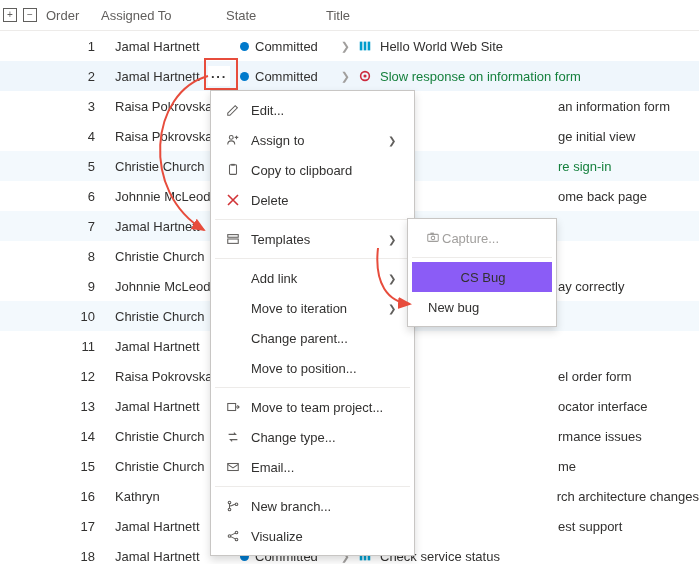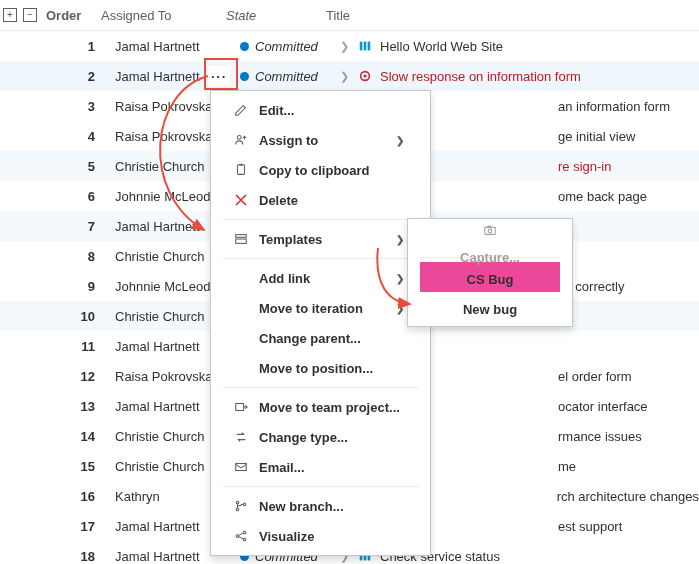--- a/index.html
+++ b/index.html
@@ -37,60 +37,59 @@
   .col-ctrl {
     width: 20px;
     display: flex;
     justify-content: center;
     align-items: center;
   }
   .col-order {
     width: 55px;
     text-align: right;
     padding-right: 20px;
-    font-weight: bold;
   }
   .col-assigned {
     width: 125px;
     white-space: nowrap;
     overflow: hidden;
   }
   .col-state {
     width: 100px;
     display: flex;
     align-items: center;
     gap: 6px;
-    font-style: italic;
   }
   .col-title {
     flex: 1;
     display: flex;
     align-items: center;
     gap: 8px;
     white-space: nowrap;
     overflow: hidden;
+    text-align: right;
   }
   .state-dot {
     width: 9px;
     height: 9px;
     border-radius: 50%;
     background: #007acc;
     flex-shrink: 0;
   }
   .chev {
     width: 10px;
     color: #a19f9d;
     font-size: 11px;
   }
   .wi-icon {
     width: 14px;
     height: 14px;
     flex-shrink: 0;
   }
-  .link { color: #b91c1c; }
+  .link { color: #15803d; }
   .more-btn {
     width: 22px;
     height: 20px;
     display: flex;
     align-items: center;
     justify-content: center;
     font-weight: bold;
     letter-spacing: 1px;
     font-size: 13px;
     color: #323130;
@@ -100,22 +99,21 @@
     position: absolute;
     border: 2px solid #e74c3c;
     pointer-events: none;
   }
   .menu {
     position: absolute;
     background: #fff;
     border: 1px solid #c8c6c4;
     box-shadow: 0 4px 8px rgba(0,0,0,0.15);
     font-size: 13px;
-    padding: 4px 12px;
-    font-weight: bold;
+    padding: 4px 4px;
   }
   .menu-item {
     display: flex;
     align-items: center;
     height: 30px;
     padding: 0 12px 0 10px;
     gap: 10px;
     cursor: default;
   }
   .menu-item .mi-icon {
@@ -138,26 +136,26 @@
   .menu-sep {
     height: 1px;
     background: #edebe9;
     margin: 4px 0;
   }
   .submenu-item {
     display: flex;
     align-items: center;
     height: 30px;
     padding: 0 14px 0 14px;
-    gap: 10px;
+    gap: 2px;
     cursor: default;
-    flex-direction: column;
   }
   .submenu-item.hover {
-    background: #ec4899;
+    background: #8b5cf6;
+    justify-content: center;
   }
   .arrow-svg {
     position: absolute;
     pointer-events: none;
   }
   .hdr-icon {
     width:12px;height:12px;border:1px solid #605e5c;display:flex;align-items:center;justify-content:center;font-size:10px;line-height:1;
   }
 </style>
 </head>

